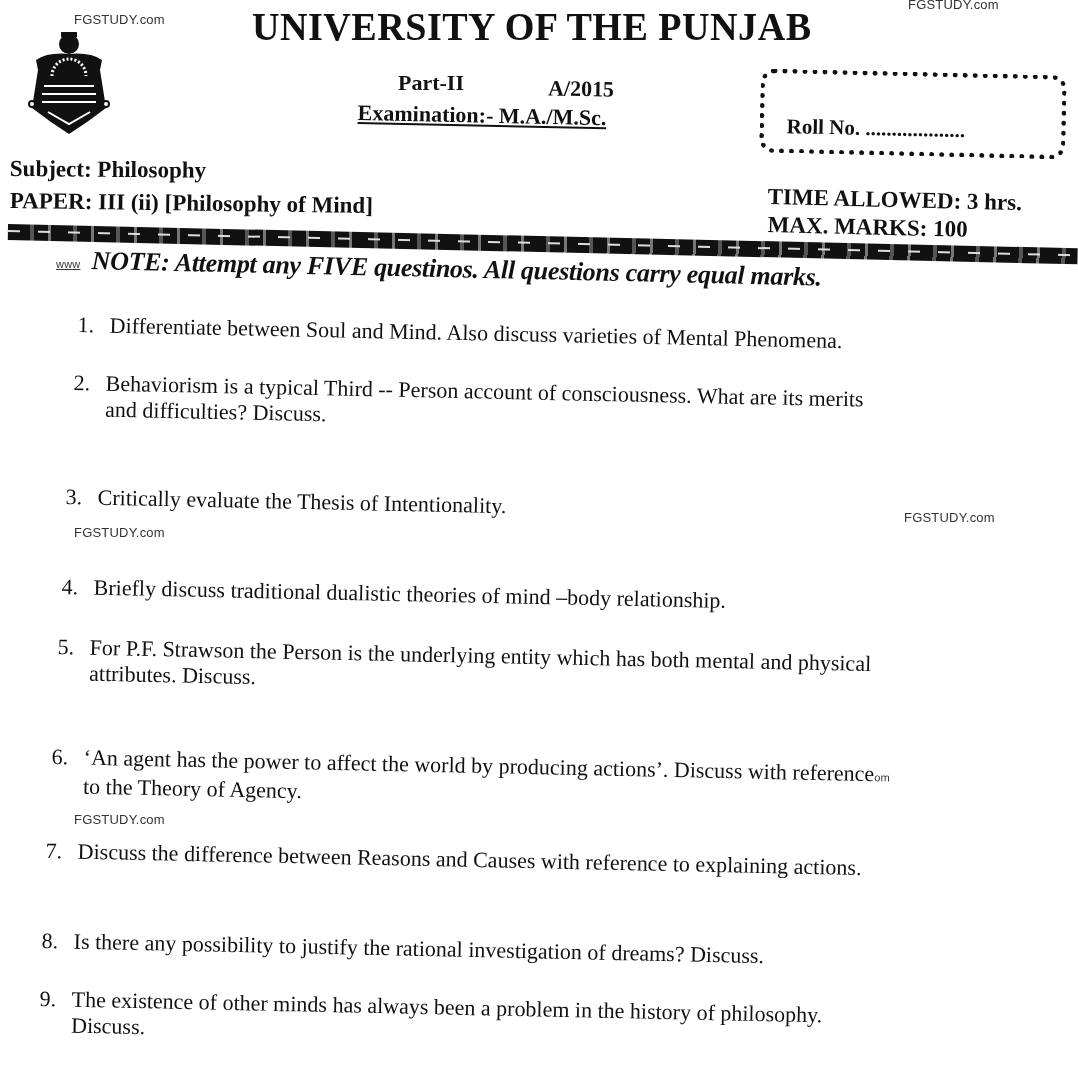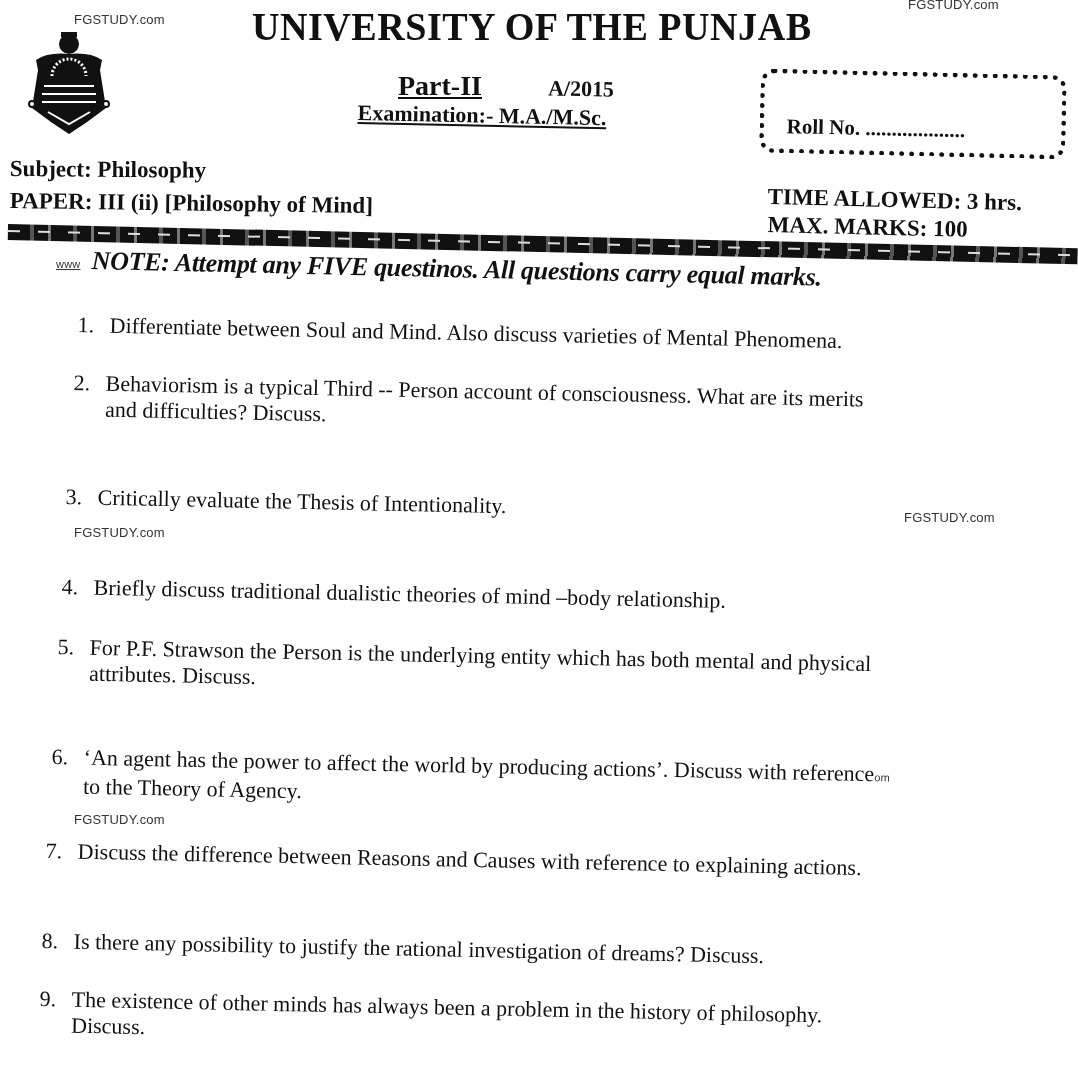--- a/index.html
+++ b/index.html
@@ -1,21 +1,21 @@
 <!DOCTYPE html>
 <html><head>
 <meta charset="utf-8">
 <style>
   html, body { margin:0; padding:0; }
   body { width:1078px; height:1065px; background:#ffffff; position:relative; overflow:hidden;
          font-family:"Liberation Serif", serif; color:#111; }
   .abs { position:absolute; }
   .wm { font-family:"Liberation Sans", sans-serif; font-size:13px; color:#333; letter-spacing:0.2px; }
   .title { left:252px; top:2px; font-size:41px; font-weight:bold; transform:scaleX(0.93); transform-origin:left top; letter-spacing:0.5px; }
-  .part { left:398px; top:70px; font-size:28px; font-weight:bold;text-decoration:underline; }
+  .part { left:398px; top:70px; font-size:22px; font-weight:bold; }
   .year { left:548px; top:76px; font-size:22px; font-weight:bold; transform:rotate(1deg); }
   .exam { left:358px; top:100px; font-size:22px; font-weight:bold; text-decoration:underline; transform:rotate(1.2deg); transform-origin:left top; }
   .rollbox { left:760px; top:72px; width:306px; height:84px; border:5px dotted #111; border-radius:14px; transform:rotate(1.3deg); box-sizing:border-box; }
   .roll { left:22px; top:40px; font-size:21px; font-weight:bold; white-space:nowrap; }
   .subject { left:10px; top:156px; font-size:23px; font-weight:bold; transform:rotate(0.5deg); transform-origin:left top; }
   .paper { left:10px; top:188px; font-size:23px; font-weight:bold; transform:rotate(0.8deg); transform-origin:left top; }
   .time { left:768px; top:184px; font-size:23px; font-weight:bold; transform:rotate(1.4deg); transform-origin:left top; white-space:nowrap; }
   .marks { left:768px; top:212px; font-size:23px; font-weight:bold; transform:rotate(1.4deg); transform-origin:left top; white-space:nowrap; }
   .rule { left:8px; top:224px; width:1070px; height:16px; transform:rotate(1.3deg); transform-origin:left top;
           background:repeating-linear-gradient(90deg,#111 0 22px,#555 22px 26px,#111 26px 40px,#777 40px 43px); }

